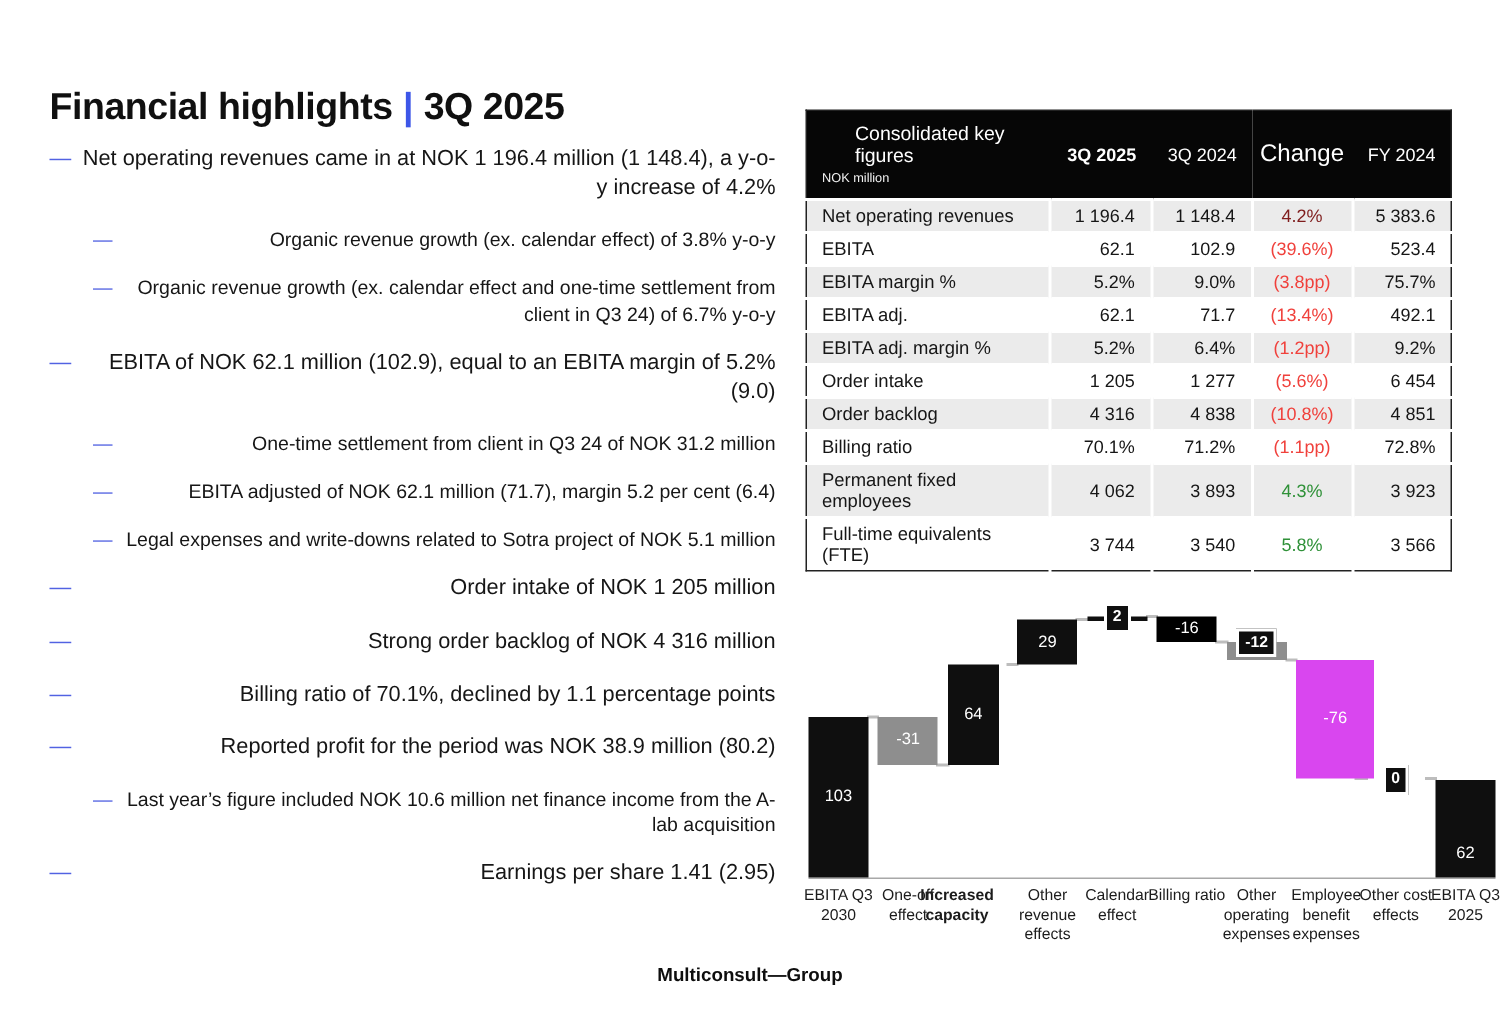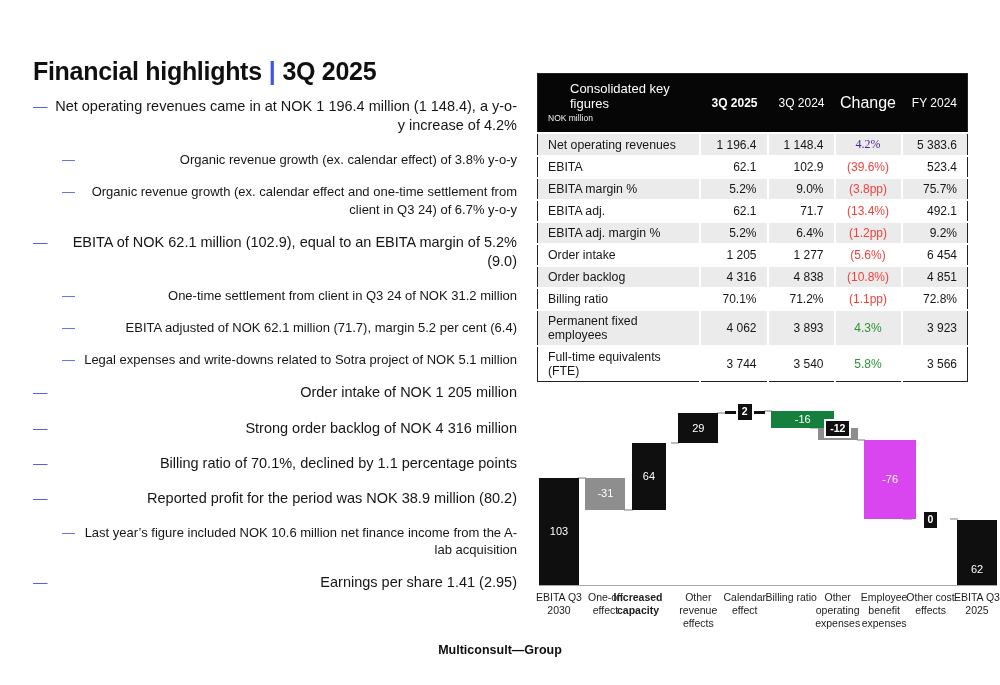--- a/index.html
+++ b/index.html
@@ -156,21 +156,21 @@
           <th class="num" style="font-weight: normal;">3Q 2024</th>
           <th class="mid" style="font-weight: normal;">Change</th>
           <th class="num" style="font-weight: normal;">FY 2024</th>
         </tr>
     </thead>
     <tbody id="kf-body">
         <tr class="alt">
           <td class="lbl">Net operating revenues</td>
           <td class="num">1 196.4</td>
           <td class="num">1 148.4</td>
-          <td class="mid" style="color: #4c1d95; font-family: Liberation Serif, serif;">4.2%</td>
+          <td class="mid" style="color: #7f1d1d;">4.2%</td>
           <td class="num">5 383.6</td>
         </tr>
         <tr>
           <td class="lbl">EBITA</td>
           <td class="num">62.1</td>
           <td class="num">102.9</td>
           <td class="mid" style="color: rgb(240, 65, 60);">(39.6%)</td>
           <td class="num">523.4</td>
         </tr>
         <tr class="alt">
@@ -247,21 +247,21 @@
           <span class="wf-bar-label" style="top: 27.8413px;">64</span>
         </div>
         <div class="wf-conn" style="left: 178.3px; width: 8.5px; top: 21.0838px; background: rgb(189, 189, 189);"></div>
         <div class="wf-bar" style="left: 139.35px; width: 39.95px; top: 22.0838px; height: 30.2156px; background: rgb(15, 15, 15);">
           <span class="wf-bar-label" style="top: 9.60778px;">29</span>
         </div>
         <div class="wf-conn" style="left: 224.75px; width: 8.5px; top: 19px; background: rgb(189, 189, 189);"></div>
         <div class="wf-bar" style="left: 185.8px; width: 39.95px; top: 20px; height: 3px; background: rgb(15, 15, 15);"></div>
         <div class="wf-chip" style="background: rgb(15, 15, 15); left: 196.775px; top: 11px;">2</div>
         <div class="wf-conn" style="left: 271.2px; width: 8.5px; top: 35.6707px; background: rgb(189, 189, 189);"></div>
-        <div class="wf-bar" style="left: 232.25px; width: 39.95px; top: 20px; height: 16.6707px; background: #15803d; padding-left: 23px;">
+        <div class="wf-bar" style="left: 232.25px; width: 39.95px; top: 20px; height: 16.6707px; background: #000000;">
           <span class="wf-bar-label" style="top: 2.83533px;">-16</span>
         </div>
         <div class="wf-conn" style="left: 317.65px; width: 8.5px; top: 48.1737px; background: rgb(189, 189, 189);"></div>
         <div class="wf-bar" style="left: 278.7px; width: 39.95px; top: 36.6707px; height: 12.503px; background: rgb(142, 142, 142);"></div>
         <div class="wf-chip" style="background: rgb(15, 15, 15); left: 285.175px; top: 27.6707px;">-12</div>
         <div class="wf-conn" style="left: 364.1px; width: 8.5px; top: 127.359px; background: rgb(189, 189, 189);"></div>
         <div class="wf-bar" style="left: 325.15px; width: 52px; top: 49.1737px; height: 79.1856px; background: #d946ef;">
           <span class="wf-bar-label" style="top: 34.0928px;">-76</span>
         </div>
         <div class="wf-conn" style="left: 410.55px; width: 8.5px; top: 127.359px; background: rgb(189, 189, 189);"></div>

